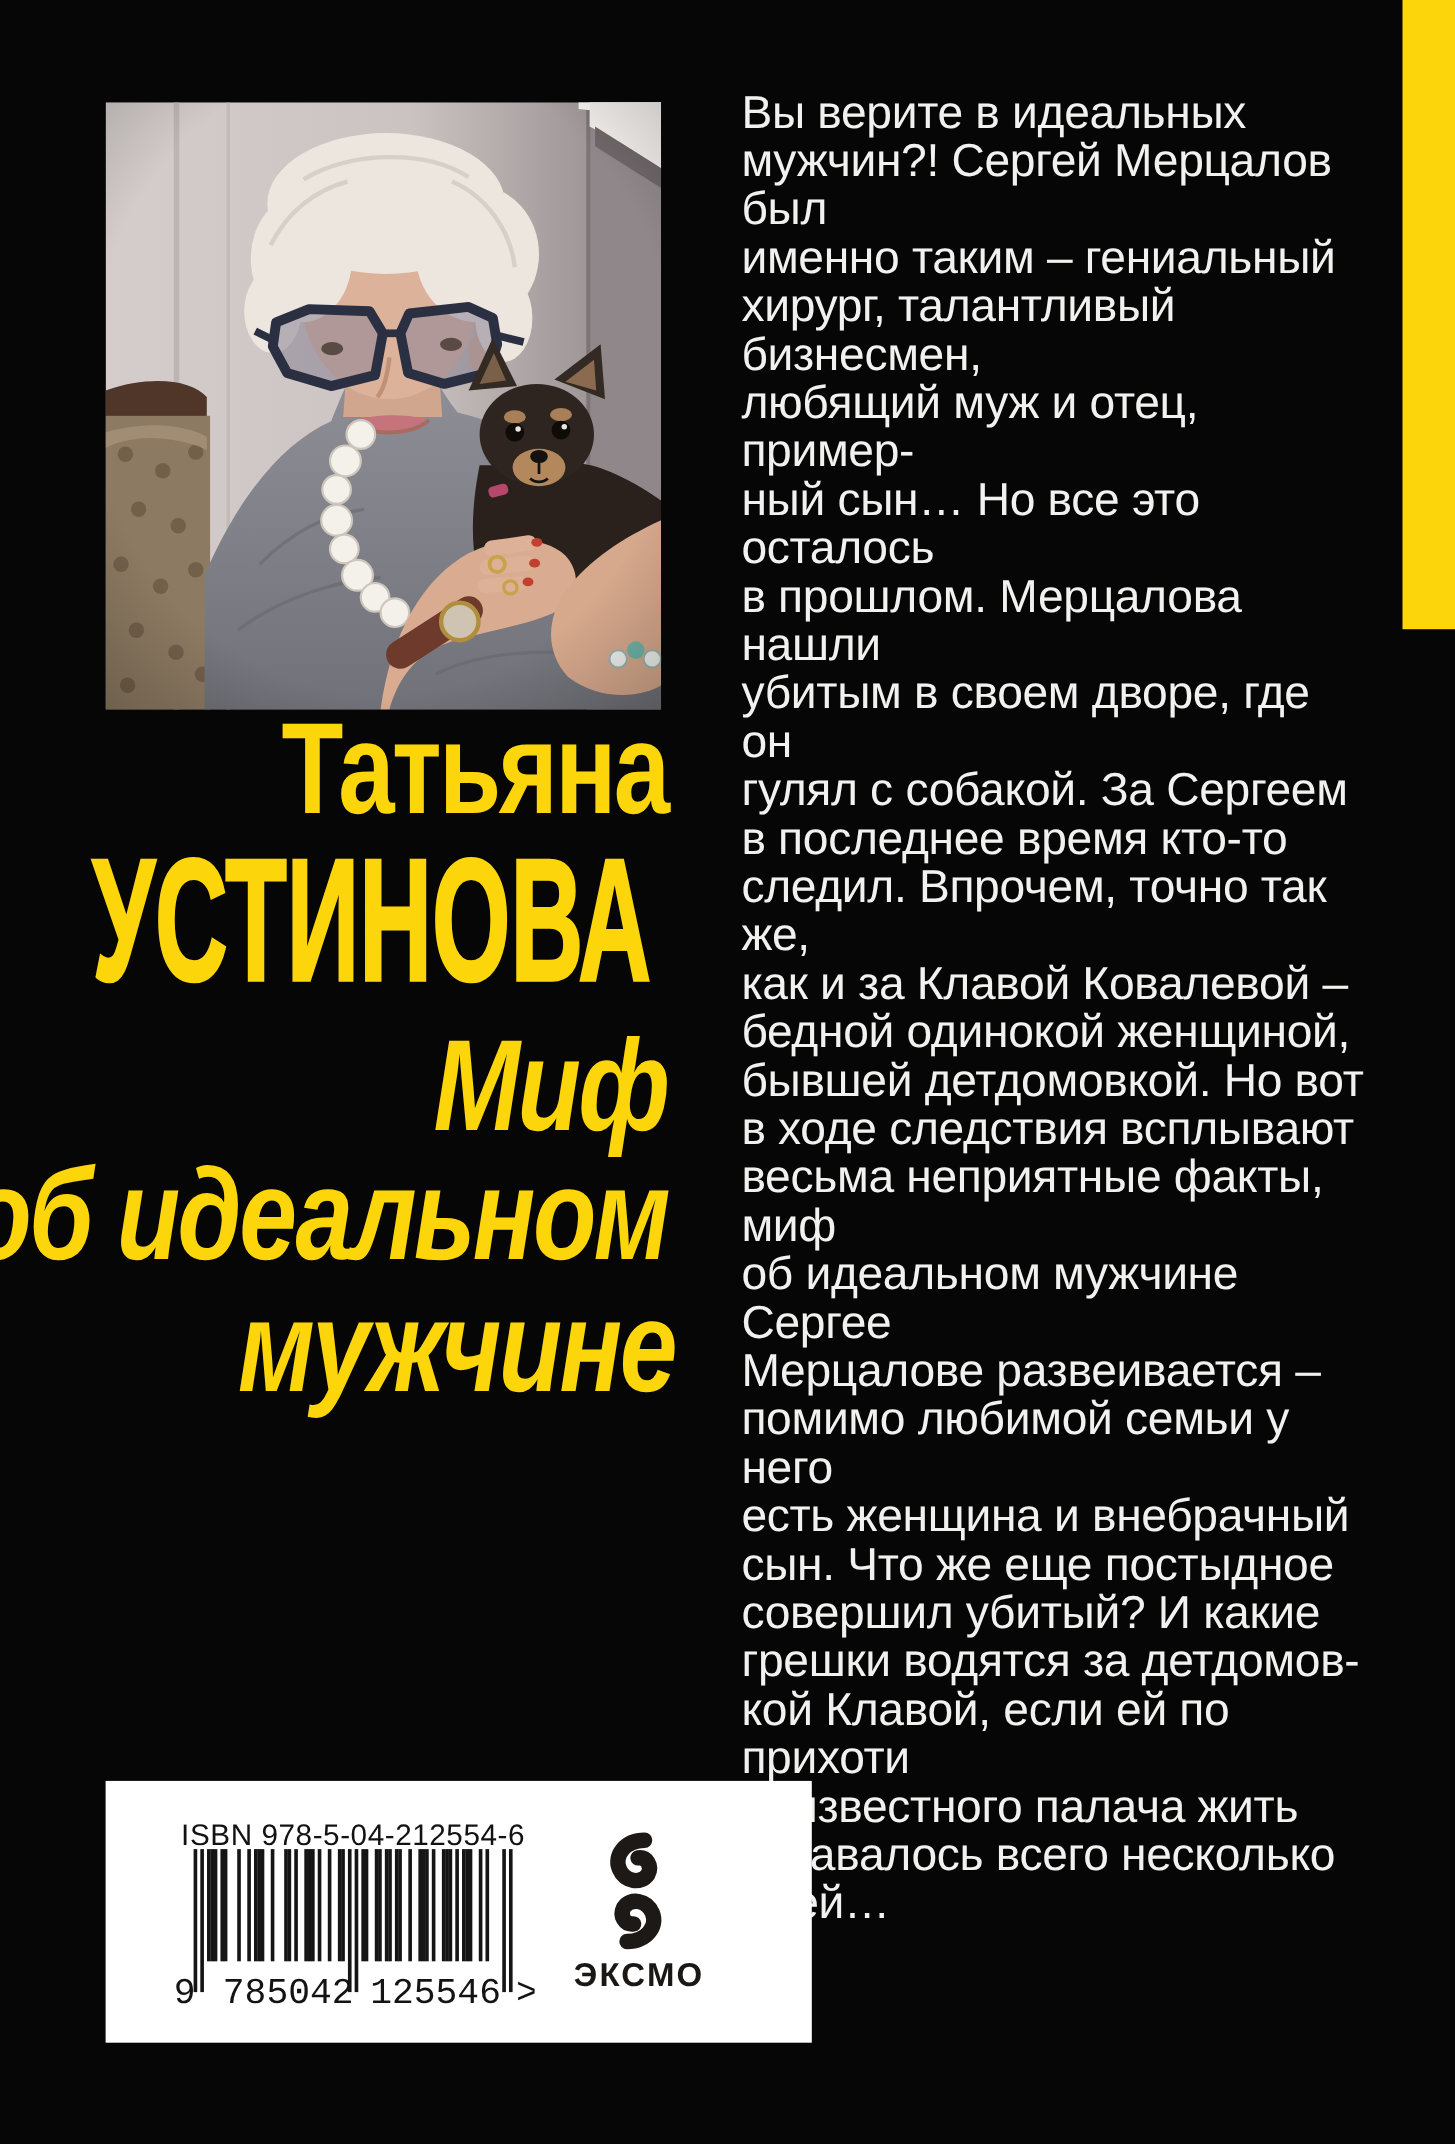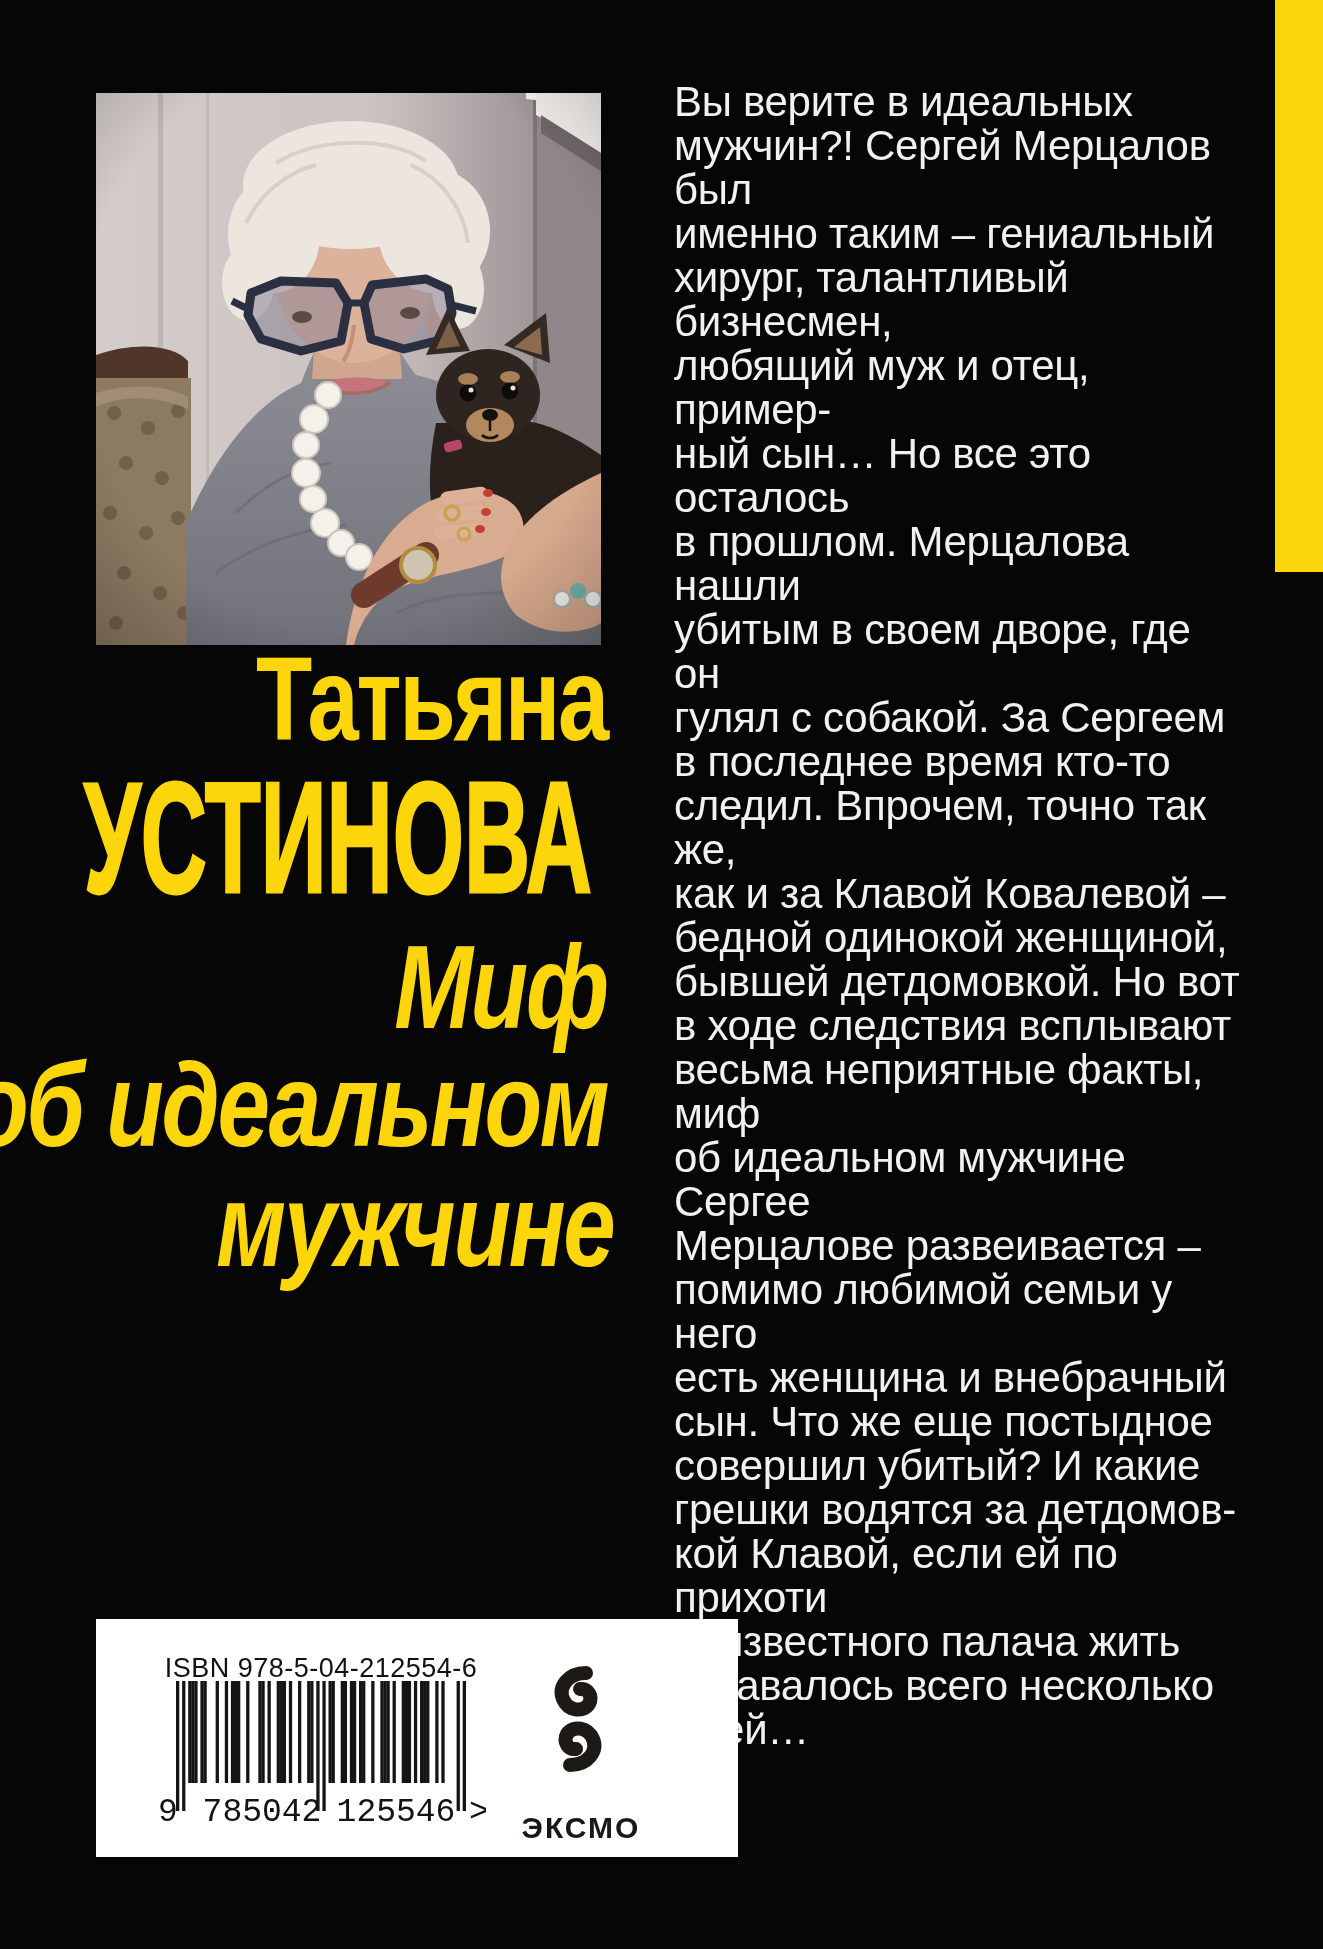--- a/index.html
+++ b/index.html
@@ -27,21 +27,21 @@
   }
 
   .footer-box{position:absolute;left:96px;top:1619px;width:642px;height:238px;background:#ffffff;}
   .isbn{position:absolute;left:25px;top:34px;width:400px;text-align:center;
         color:#121212;font-size:27px;letter-spacing:.5px;}
   .barcode-svg{position:absolute;left:60px;top:62px;width:330px;height:152px;}
   .barcode-svg rect{fill:#151515;}
   .barcode-svg text{font-family:"Liberation Mono","DejaVu Sans Mono",monospace;font-size:33px;fill:#131313;}
   .pub-swirl{position:absolute;left:450px;top:46px;width:64px;height:108px;}
   .pub-name{position:absolute;left:425px;top:160px;width:120px;text-align:center;
-            color:#1a1714;font-size:30px;font-weight:700;letter-spacing:2px;margin-top:32px;}
+            color:#1a1714;font-size:30px;font-weight:700;letter-spacing:2px;}
 </style>
 </head>
 <body>
 
 <div class="cover">
 
   <div class="stripe"></div>
 
   <div class="photo">
     <svg viewBox="0 0 505 552" preserveAspectRatio="none">

